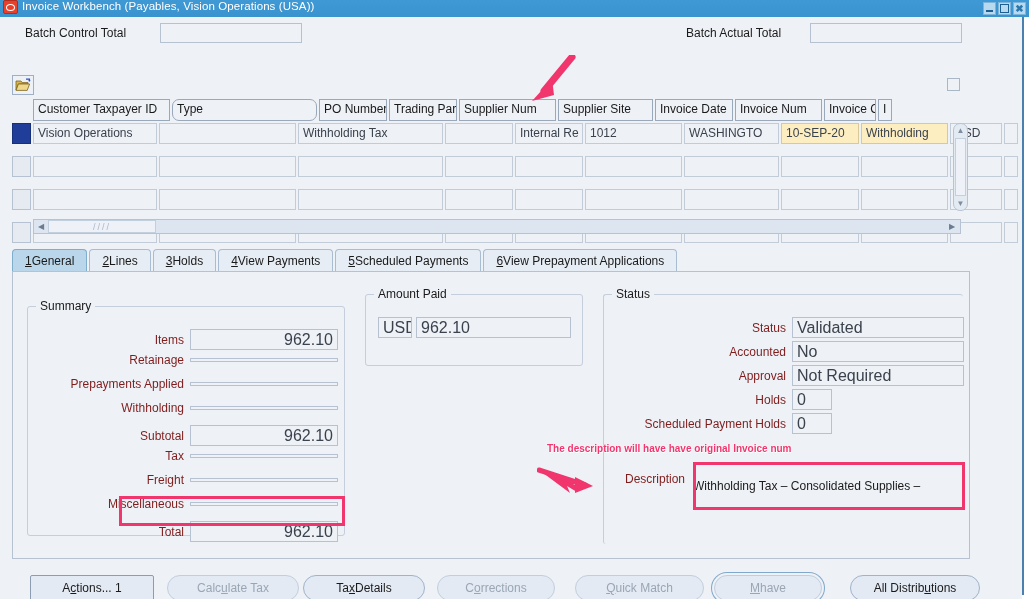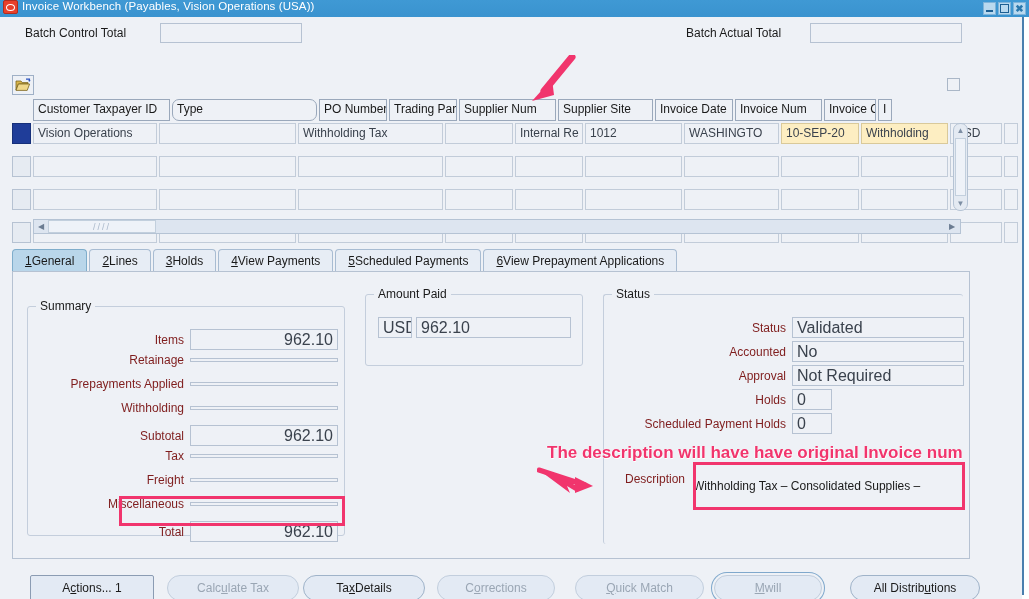--- a/index.html
+++ b/index.html
@@ -283,21 +283,21 @@
   .hl {
     position: absolute;
     border: 3px solid #f1356d;
     box-sizing: border-box;
     pointer-events: none;
   }
   .annot-text {
     position: absolute;
     color: #f1356d;
     font-weight: bold;
-    font-size: 17px;
+    font-size: 10px;
     white-space: nowrap;
     text-shadow: 0.5px 0.5px 0 #ffffff, -0.5px -0.5px 0 #ffffff;
   }
 
   
   .btnbar { position: absolute; left: 12px; top: 558px; width: 958px; height: 30px; }
   .btn {
     position: absolute;
     height: 26px;
     background: #e3eaf4;
@@ -593,21 +593,21 @@
           <span>rrections</span>
         </div>
         <div class="btn  disabled" style="left: 563px; width: 129px;">
           <span></span>
           <u>Q</u>
           <span>uick Match</span>
         </div>
         <div class="btn  disabled focused" style="left: 702px; width: 108px;">
           <span></span>
           <u>M</u>
-          <span>will</span>
+          <span>have</span>
         </div>
         <div class="btn " style="left: 838px; width: 130px;">
           <span>All Distrib</span>
           <u>u</u>
           <span>tions</span>
         </div>
       </div>
 
   </div>
 </div>

